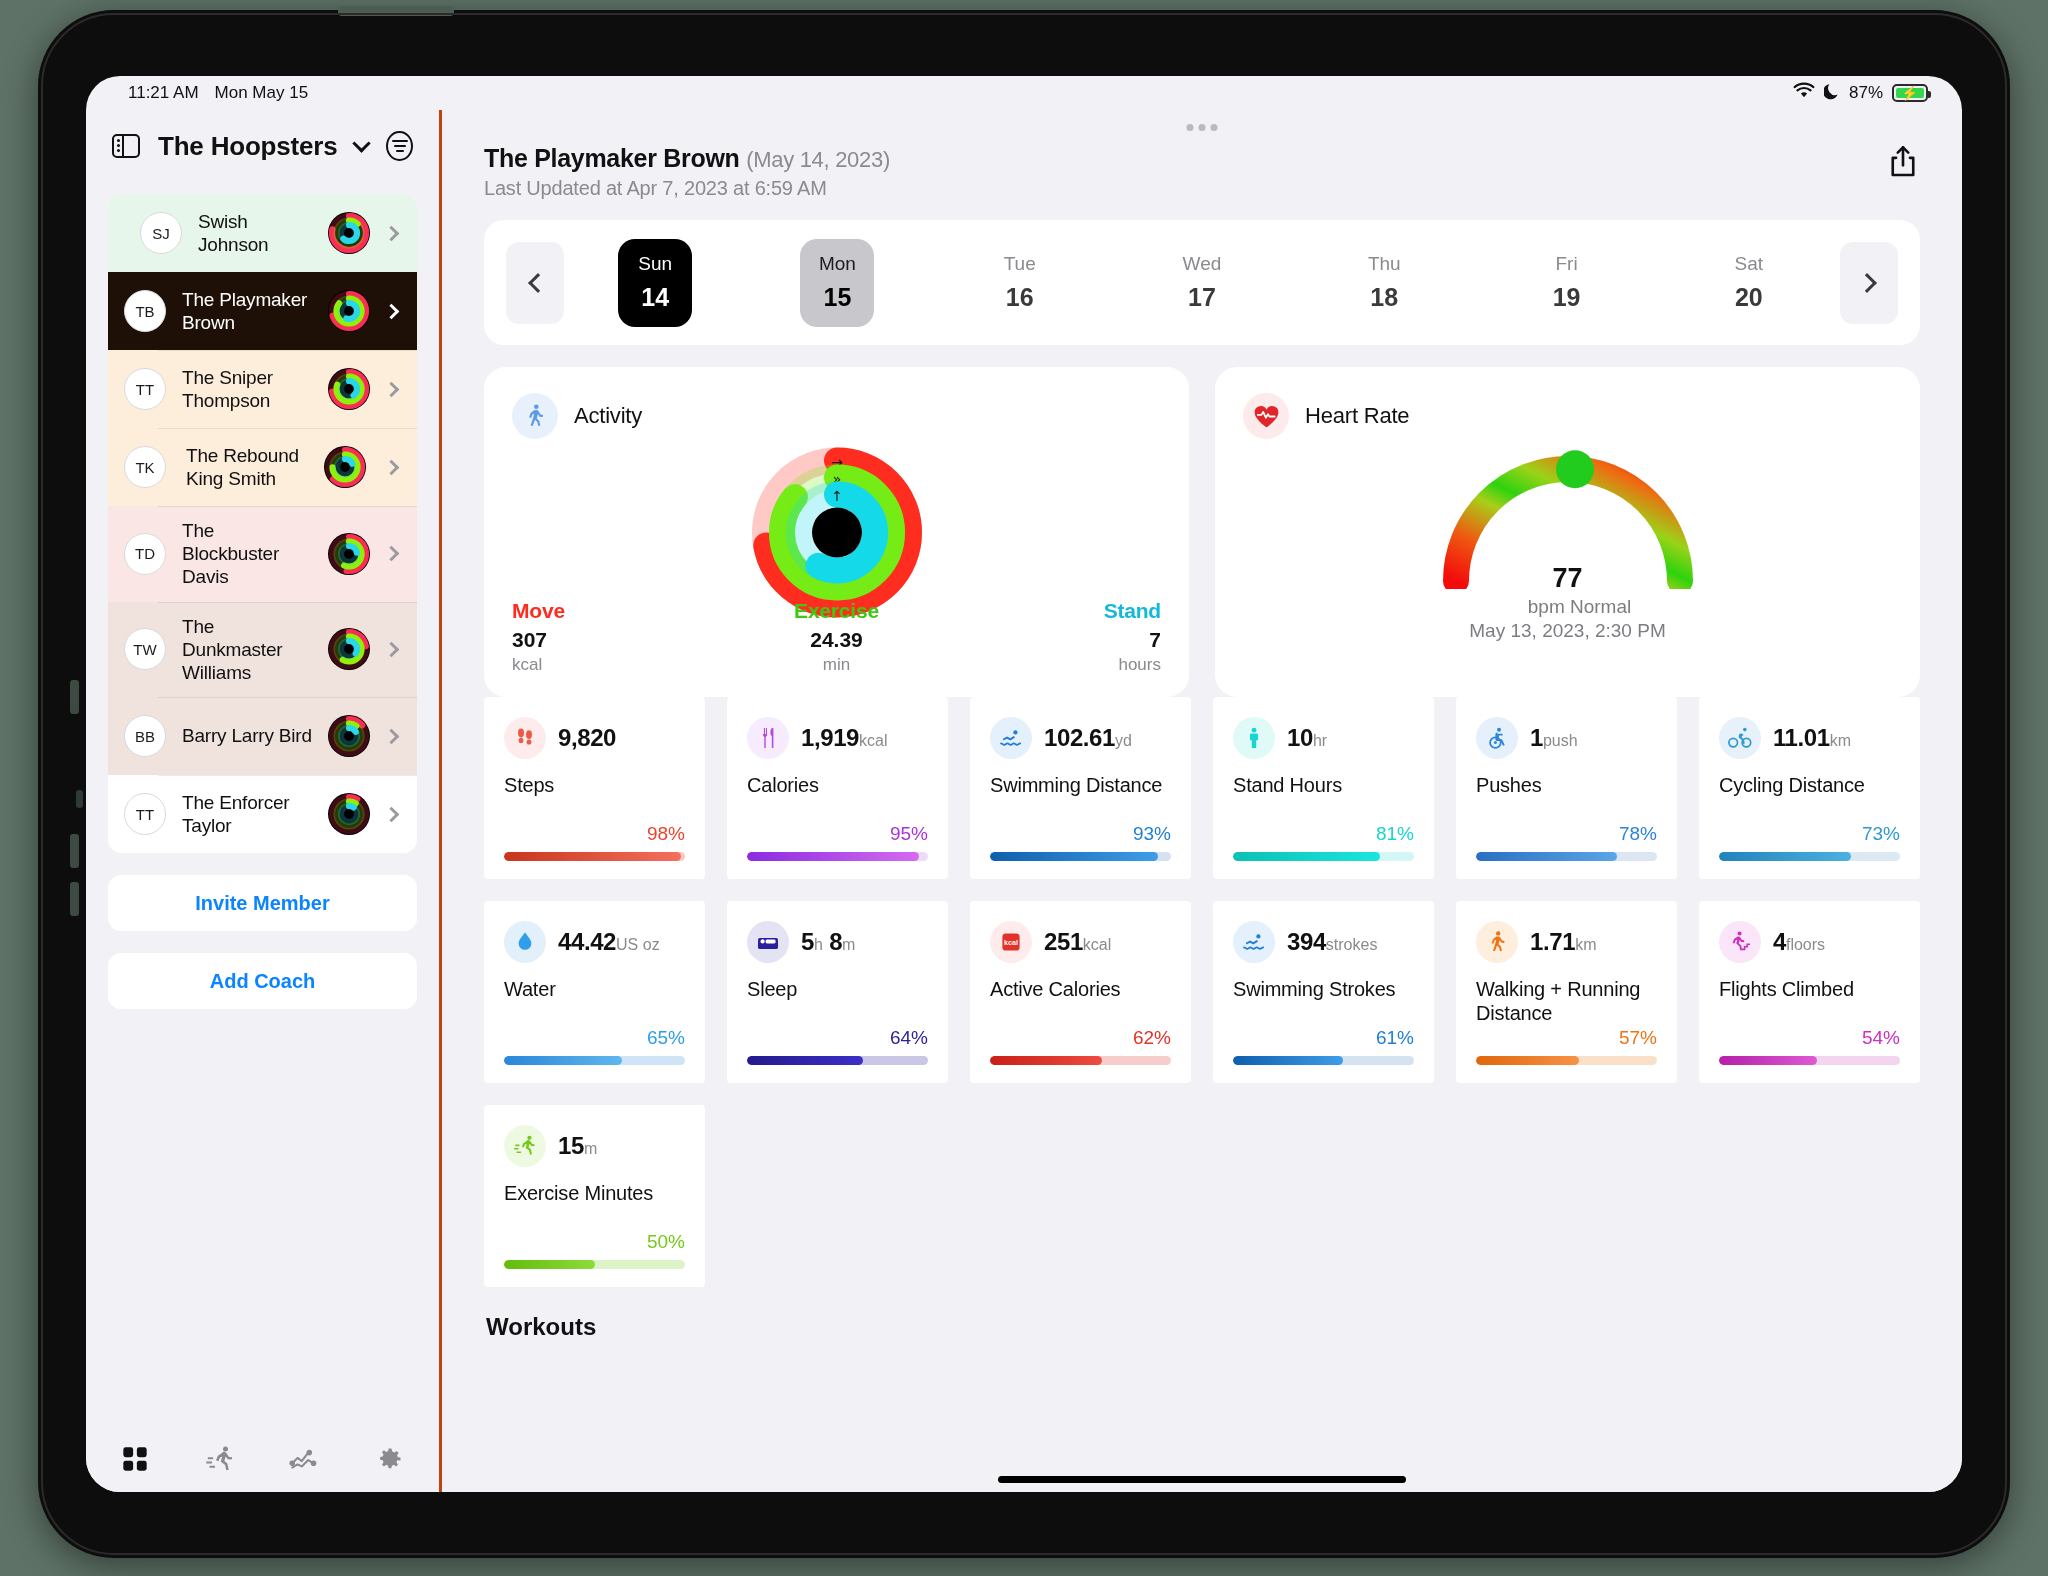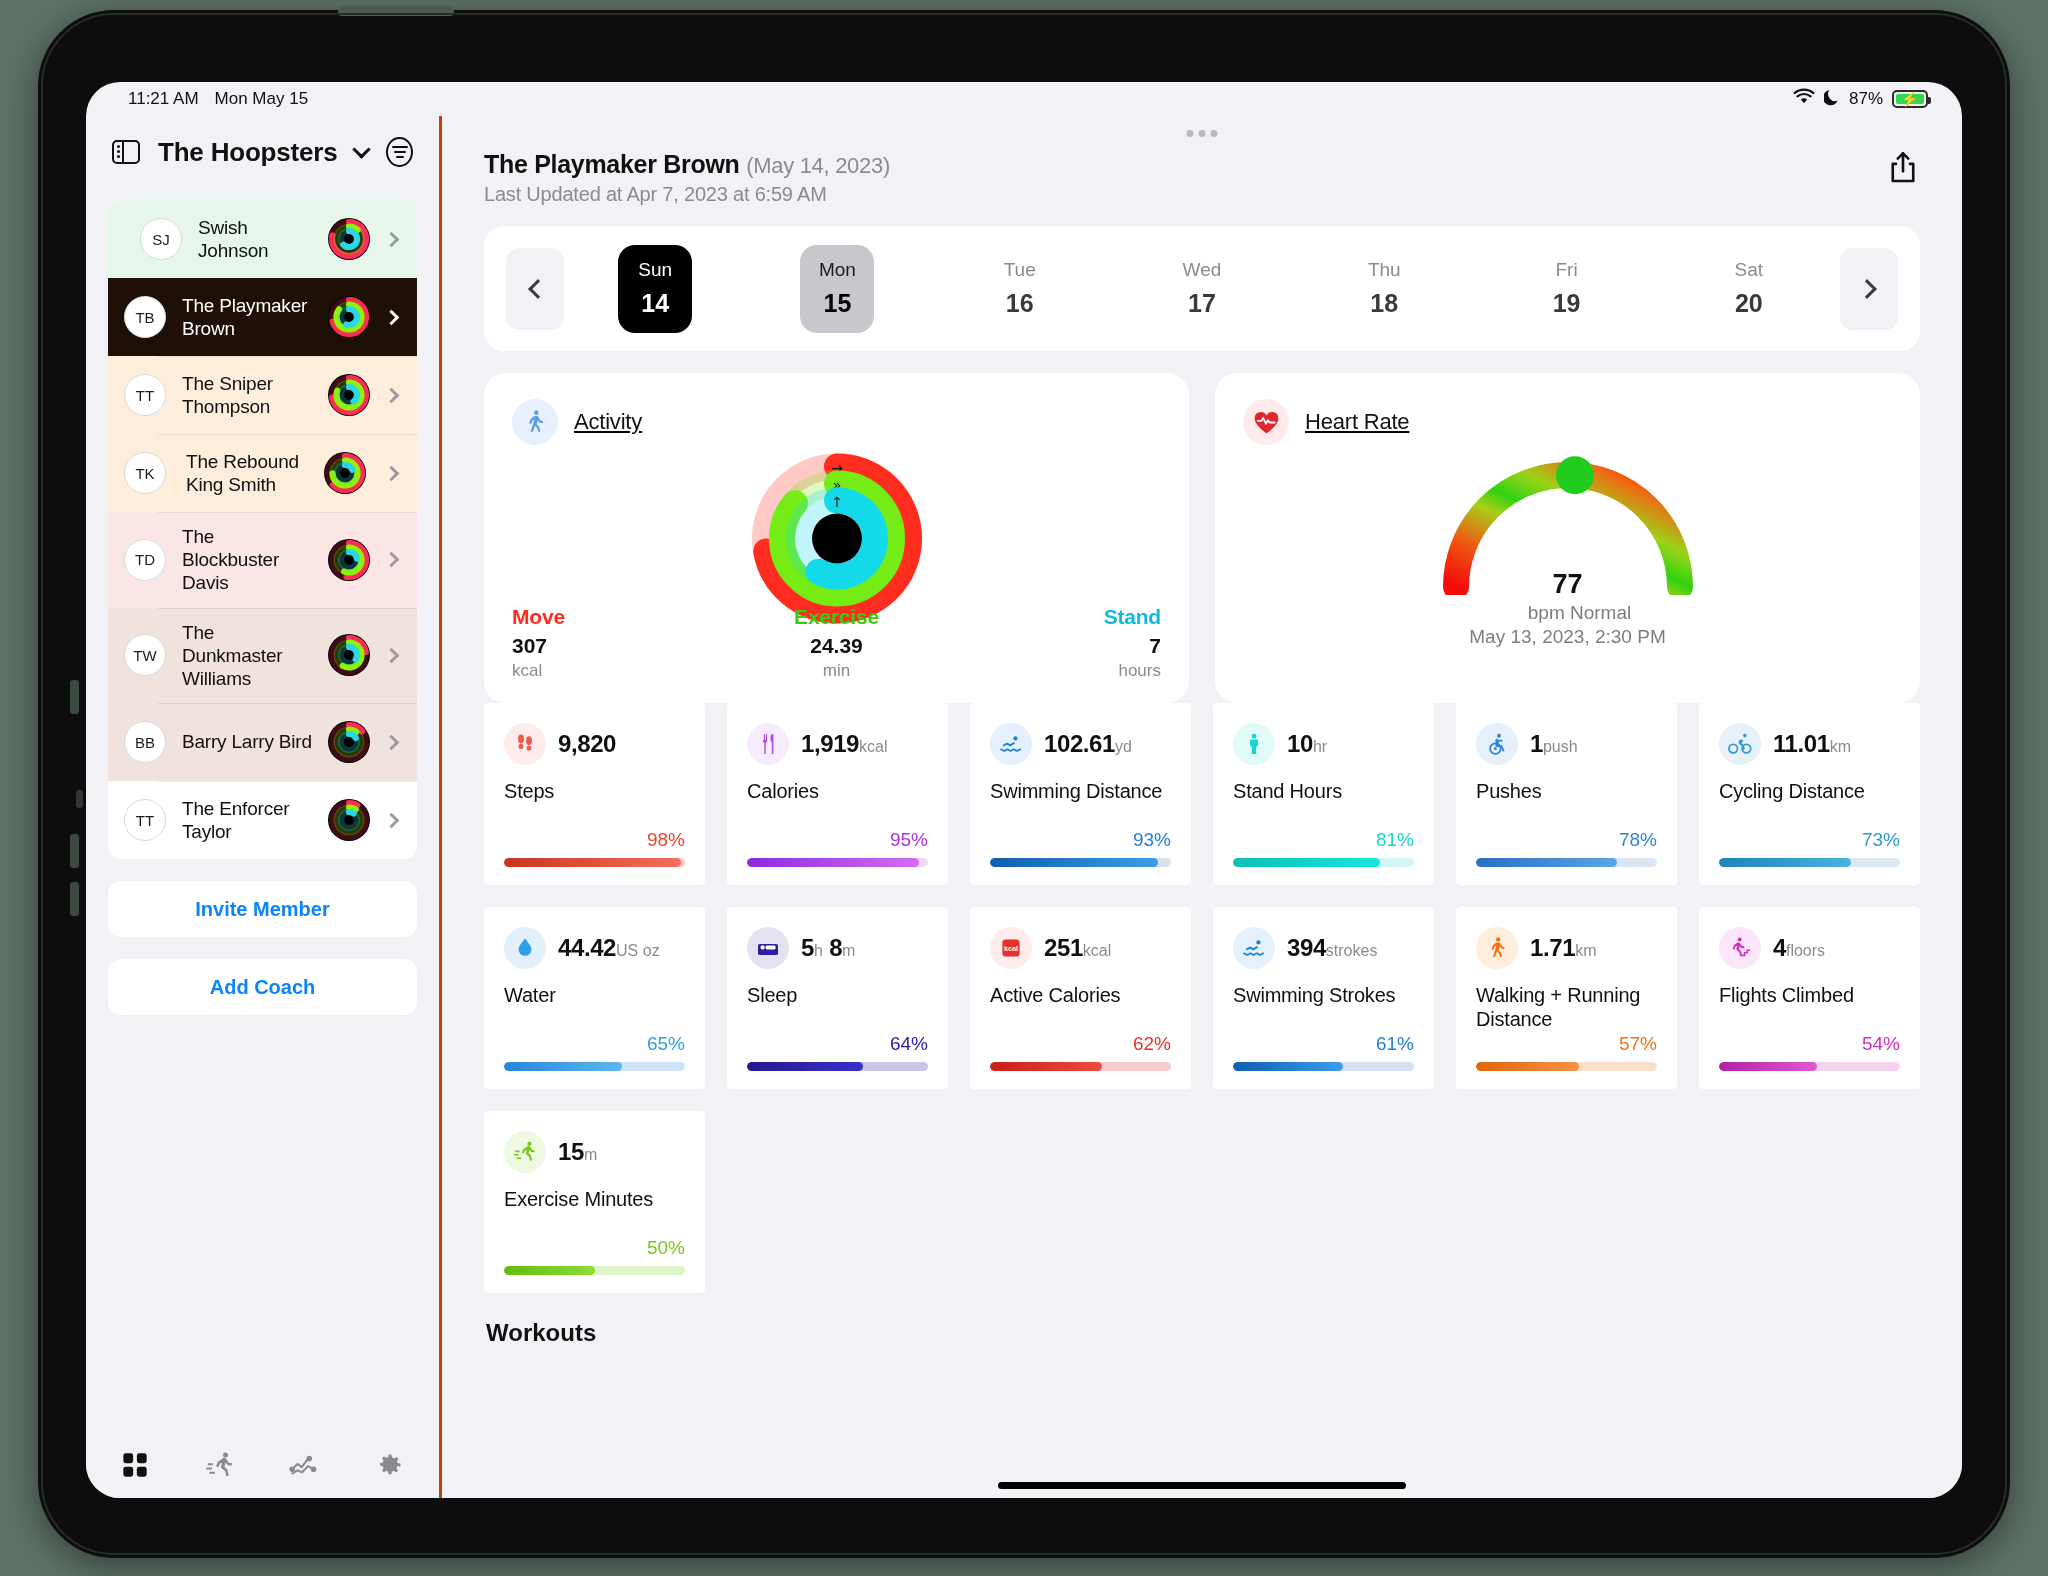--- a/index.html
+++ b/index.html
@@ -24,21 +24,21 @@
   }
   .side-btn{ position:absolute; background:#3c4a42; border-radius:3px; }
   .sb-top   { left:300px;  top:-4px;  width:116px; height:10px; background:#4b5c52; border-radius:4px;}
   .sb-l1    { left:32px;   top:670px; width:9px;  height:34px; }
   .sb-l2    { left:38px;   top:780px; width:7px;  height:18px; background:#2e3a33;}
   .sb-l3    { left:32px;   top:824px; width:9px;  height:34px; }
   .sb-l4    { left:32px;   top:872px; width:9px;  height:34px; }
 
   #screen {
     position: absolute;
-    left: 48px; top: 72px;
+    left: 48px; top: 66px;
     width: 1876px; height: 1416px;
     background: #f2f1f6;
     border-radius: 34px;
     overflow: hidden;
     display: flex;
     flex-direction: column;
   }
   
   #statusbar{
     height: 34px; flex: 0 0 34px;
@@ -143,21 +143,21 @@
   .arr.r{ transform:rotate(-45deg); margin-right:5px;}
   #days{ flex:1; display:flex; align-items:center; justify-content:space-around; }
   .day{ width:74px; height:88px; border-radius:17px; display:flex; flex-direction:column;
         align-items:center; justify-content:center; gap:8px; }
   .day .dow{ font-size:19px; color:#8a8a8f; }
   .day .dnum{ font-size:25px; font-weight:bold; color:#3a3a3c; }
   .day.dark{ background:#000; } .day.dark .dow{color:#fff;} .day.dark .dnum{color:#fff;}
   .day.grey{ background:#c7c7cc; } .day.grey .dow{color:#1c1c1e;} .day.grey .dnum{color:#000;}
 
   
-  #top-cards{ display:flex; gap:26px; margin-top:22px;text-decoration:underline; }
+  #top-cards{ display:flex; gap:26px; margin-top:22px; }
   .bigcard{ flex:1; background:#fff; border-radius:22px; height:330px; padding:26px 28px; position:relative;}
   .cardhead{ display:flex; align-items:center; gap:16px; }
   .circ-icon{ width:46px; height:46px; border-radius:50%; display:flex; align-items:center; justify-content:center;}
   .cardhead .lbl{ font-size:22px; font-weight:500; color:#111; letter-spacing:-.2px;}
   #rings-wrap{ position:absolute; left:50%; top:78px; transform:translateX(-50%); }
   #ring-legend{ position:absolute; left:28px; right:28px; bottom:22px; display:flex; }
   #ring-legend .col{ flex:1; text-align:center; }
   #ring-legend .col:first-child{ text-align:left;} #ring-legend .col:last-child{ text-align:right;}
   #ring-legend .t{ font-size:21px; font-weight:bold; letter-spacing:-.2px;}
   #ring-legend .v{ font-size:21px; font-weight:bold; color:#111; margin-top:5px;}

